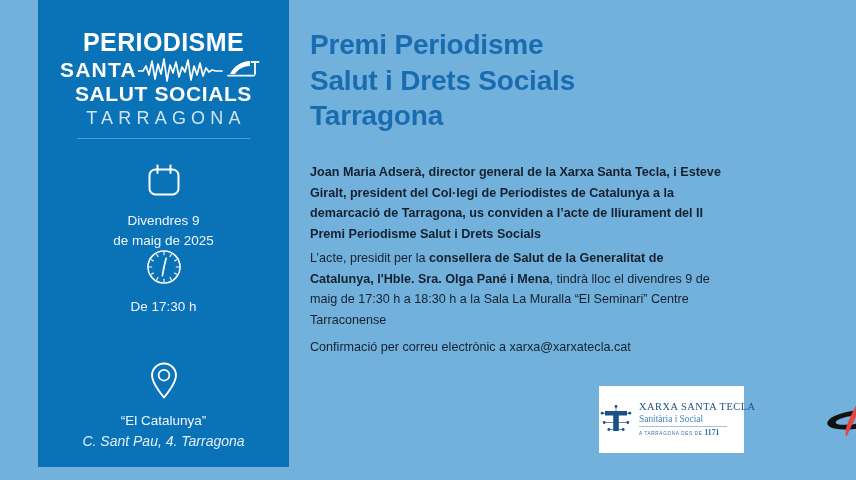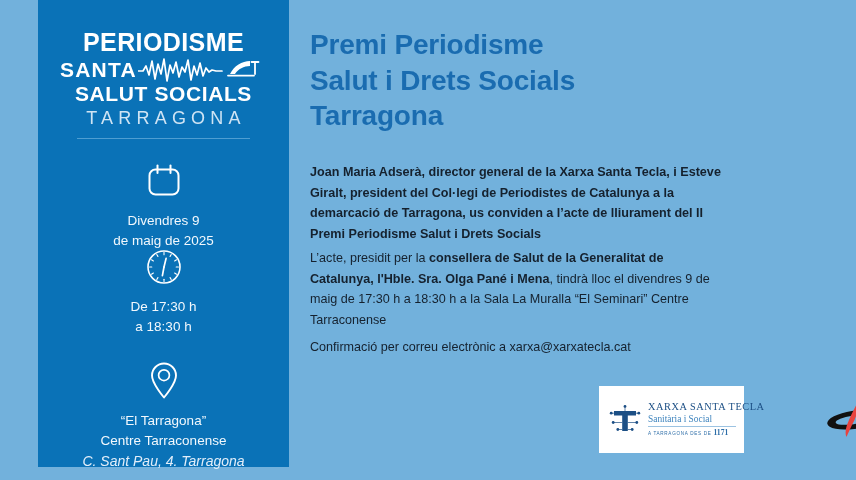--- a/index.html
+++ b/index.html
@@ -162,21 +162,20 @@
   
   .logo-card {
     position: absolute;
     left: 310px;
     top: 386px;
     width: 145px;
     height: 67px;
     background: #ffffff;
     display: flex;
     align-items: center;
-    padding-left: 9px;
     box-sizing: border-box;
   }
   .st-mark {
     width: 34px;
     height: 34px;
     flex: 0 0 34px;
     margin-right: 6px;
   }
   .st-text { line-height: 1; }
   .st-name {
@@ -286,34 +285,32 @@
               <path d="M6.6 21 L8.8 21"></path>
             <path d="M8.5 13.8 L10.4 14.9"></path>
               <path d="M13.8 8.5 L14.9 10.4"></path>
           </g>
           <path d="M21 21 L23.1 12.4" stroke="#ffffff" stroke-width="1.7" stroke-linecap="round"></path>
           <path d="M21 21 L19.4 29.6" stroke="#ffffff" stroke-width="1.7" stroke-linecap="round"></path>
         </svg>
       </div>
       <div class="info-text">
         <div class="big">De 17:30 h</div>
-        <div class="big">a 18:30 h</div>
       </div>
     </div>
 
     <div class="info-block" id="block-place">
       <div class="info-icon">
         <svg width="34" height="42" viewBox="0 0 34 42" fill="none" xmlns="http://www.w3.org/2000/svg">
           <path d="M17 3.5 C10.4 3.5 5 8.9 5 15.5 C5 23.5 17 37.5 17 37.5 C17 37.5 29 23.5 29 15.5 C29 8.9 23.6 3.5 17 3.5 Z" stroke="#ffffff" stroke-width="1.9" stroke-linejoin="round"></path>
           <circle cx="17" cy="15.2" r="5.4" stroke="#ffffff" stroke-width="1.7"></circle>
         </svg>
       </div>
       <div class="info-text">
-        <div class="big">“El Tarragona”</div>
-        <div class="big">Centre Tarraconense</div>
+        <div class="big">“El Catalunya”</div>
         <div class="small">C. Sant Pau, 4. Tarragona</div>
       </div>
     </div>
   </div>
 
   <div class="right">
 
     <div class="headline">
       <div>Premi Periodisme</div>
       <div>Salut i Drets Socials</div>

